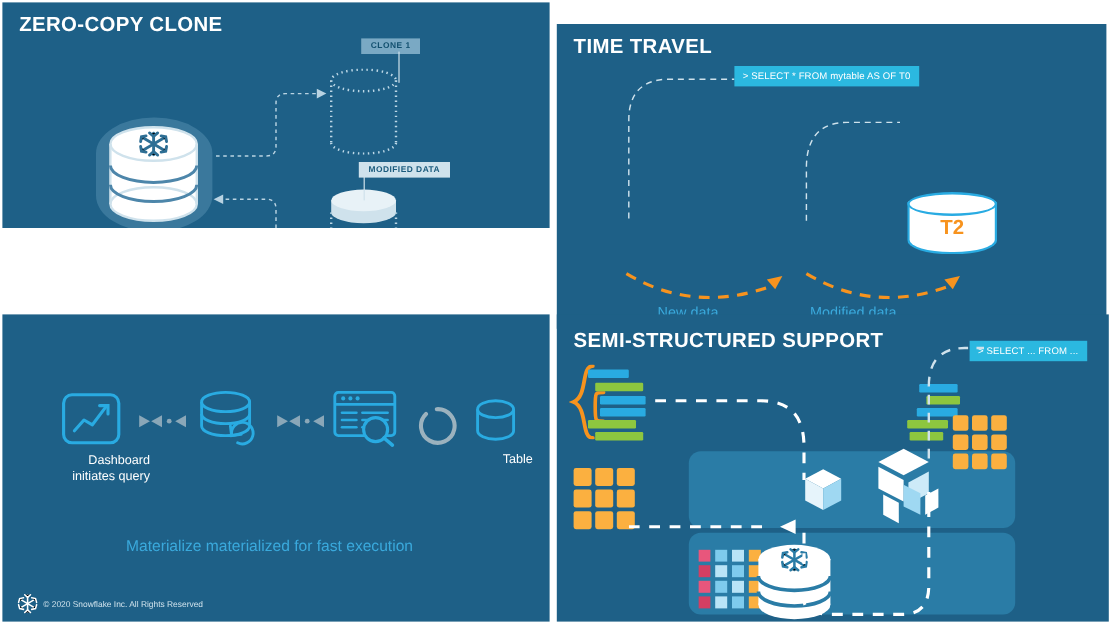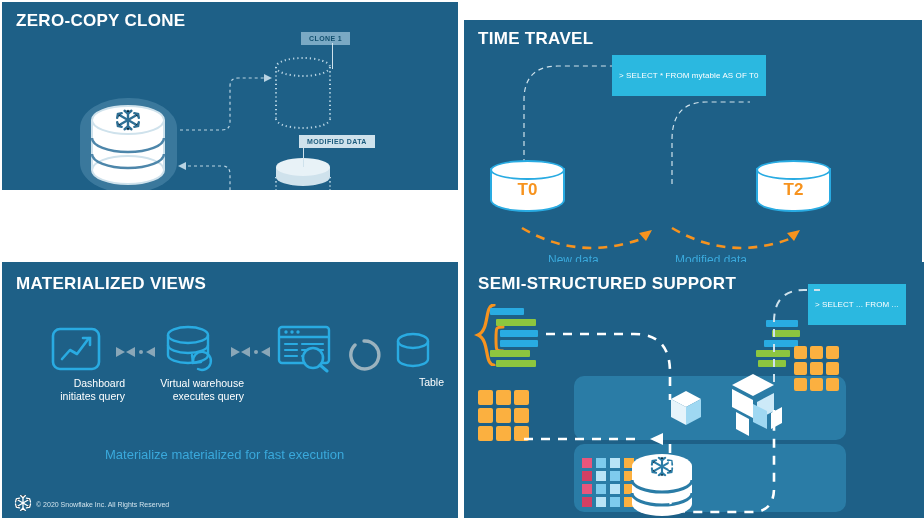--- a/index.html
+++ b/index.html
@@ -24,21 +24,21 @@
   .tag{position:absolute;background:#7aa9c4;color:#12506f;font-size:7px;font-weight:bold;
        letter-spacing:.4px;padding:3px 8px;white-space:nowrap;}
   .tag.light{background:#cfe2ec;color:#1b5b7d;}
   .tagline{position:absolute;width:1px;background:#cfe2ec;}
 
   .db-main{position:absolute;left:78px;top:96px;width:97px;height:95px;}
   .db-halo{position:absolute;left:0;top:0;width:97px;height:95px;border-radius:48px/30px;
            background:#3f7da0;opacity:.85;}
 
   
-  .sqlbox{position:absolute;background:#2bb8e0;color:#ffffff;font-size:8px;padding:16px 7px;
+  .sqlbox{position:absolute;background:#2bb8e0;color:#ffffff;font-size:8px;padding:4px 7px;
           white-space:nowrap;letter-spacing:.1px;}
   .ttcyl{position:absolute;width:75px;height:58px;}
   .ttcyl .body{position:absolute;left:0;top:8px;width:71px;height:42px;border:2px solid #29abe2;
                border-top:none;background:#ffffff;border-radius:0 0 36px 36px/0 0 12px 12px;}
   .ttcyl .top{position:absolute;left:0;top:0;width:71px;height:16px;border:2px solid #29abe2;
               background:#ffffff;border-radius:50%;}
   .ttcyl .lbl{position:absolute;left:0;top:20px;width:75px;text-align:center;color:#f7931e;
               font-size:17px;font-weight:bold;}
   .ttlabel{position:absolute;color:#3aa9dc;font-size:12px;white-space:nowrap;}
 
@@ -130,44 +130,38 @@
 
     <svg class="abs" style="left:40px;top:40px" width="200" height="125" viewBox="0 0 200 125">
       <path d="M20 122 V40 Q20 6 54 6 H108" stroke="#cfe2ec" stroke-width="1.2" fill="none" stroke-dasharray="5 4"></path>
     </svg>
     <svg class="abs" style="left:190px;top:76px" width="130" height="90" viewBox="0 0 130 90">
       <path d="M18 88 V44 Q18 6 52 6 H96" stroke="#cfe2ec" stroke-width="1.2" fill="none" stroke-dasharray="5 4"></path>
     </svg>
 
     <div class="sqlbox" style="left:148px;top:35px">&gt; SELECT * FROM mytable AS OF T0</div>
 
-    <div class="ttcyl" style="left:26px;top:140px">
-      <div class="body"></div>
-        <div class="top"></div>
-      <div class="lbl">T0</div>
-    </div>
     <div class="ttcyl" style="left:292px;top:140px">
       <div class="body"></div>
         <div class="top"></div>
       <div class="lbl">T2</div>
     </div>
 
     <svg class="abs" style="left:40px;top:196px" width="330" height="45" viewBox="0 0 330 45">
       <path d="M18 12 Q75 46 140 22" stroke="#f7931e" stroke-width="2.6" fill="none" stroke-dasharray="9 7"></path>
       <path d="M148 14 l-13 3 l7 8 z" fill="#f7931e"></path>
       <path d="M168 12 Q225 46 288 22" stroke="#f7931e" stroke-width="2.6" fill="none" stroke-dasharray="9 7"></path>
       <path d="M296 14 l-13 3 l7 8 z" fill="#f7931e"></path>
     </svg>
 
     <div class="ttlabel" style="left:84px;top:233px">New data</div>
     <div class="ttlabel" style="left:211px;top:233px">Modified data</div>
   </div>
 
   <div class="panel p-bl">
-    <div class="title">MATERIALIZED VIEWS</div>
 
     <div class="mvitem" style="left:25px;top:65px;width:98px">
       <svg width="98" height="46" viewBox="0 0 98 46">
         <rect x="26" y="2" width="46" height="40" rx="7" fill="none" stroke="#29abe2" stroke-width="2.6"></rect>
         <path d="M35 32 L43 23 L50 27 L62 11" fill="none" stroke="#29abe2" stroke-width="2.6" stroke-linecap="round" stroke-linejoin="round"></path>
         <path d="M56 11 H63 V18" fill="none" stroke="#29abe2" stroke-width="2.6" stroke-linecap="round"></path>
       </svg>
       <div class="mvcap">Dashboard
 initiates query</div>
     </div>
@@ -186,22 +180,20 @@
         <g fill="none" stroke="#29abe2" stroke-width="2.4">
           <ellipse cx="48" cy="11" rx="20" ry="8"></ellipse>
           <path d="M28 11 V31 A20 8 0 0 0 68 31 V11"></path>
           <path d="M28 21 A20 8 0 0 0 68 21"></path>
         </g>
         <g fill="none" stroke="#29abe2" stroke-width="2.4" stroke-linecap="round">
           <path d="M53 38 A9 9 0 1 1 58 45"></path>
           <path d="M52 31 L53 39 L61 38"></path>
         </g>
       </svg>
-      <div class="mvcap">Virtual warehouse
-executes query</div>
     </div>
 
     <div class="dotarrow" style="left:225px;top:82px">
       <svg width="48" height="12" viewBox="0 0 48 12">
         <path d="M14 6 l9 -5 v10 z" fill="#8aa7b8"></path>
         <circle cx="29" cy="6" r="2" fill="#8aa7b8"></circle>
         <path d="M13 6 l-9 -5 v10 z" fill="#8aa7b8"></path>
         <path d="M34 6 l9 -5 v10 z" fill="#8aa7b8"></path>
       </svg>
     </div>

